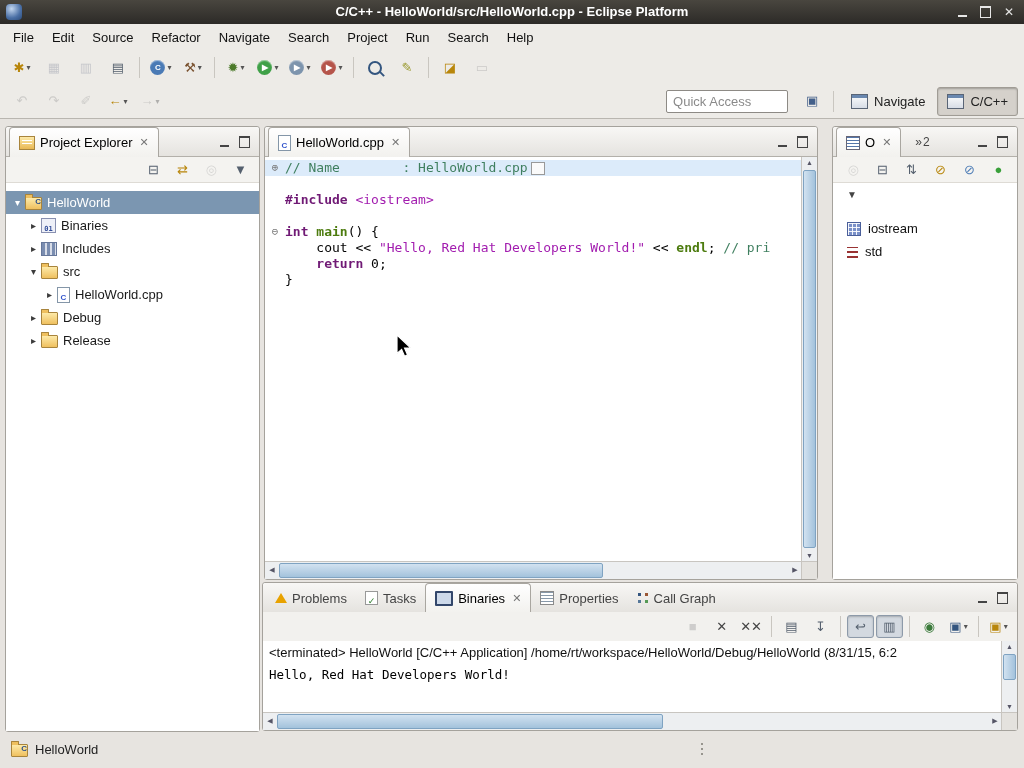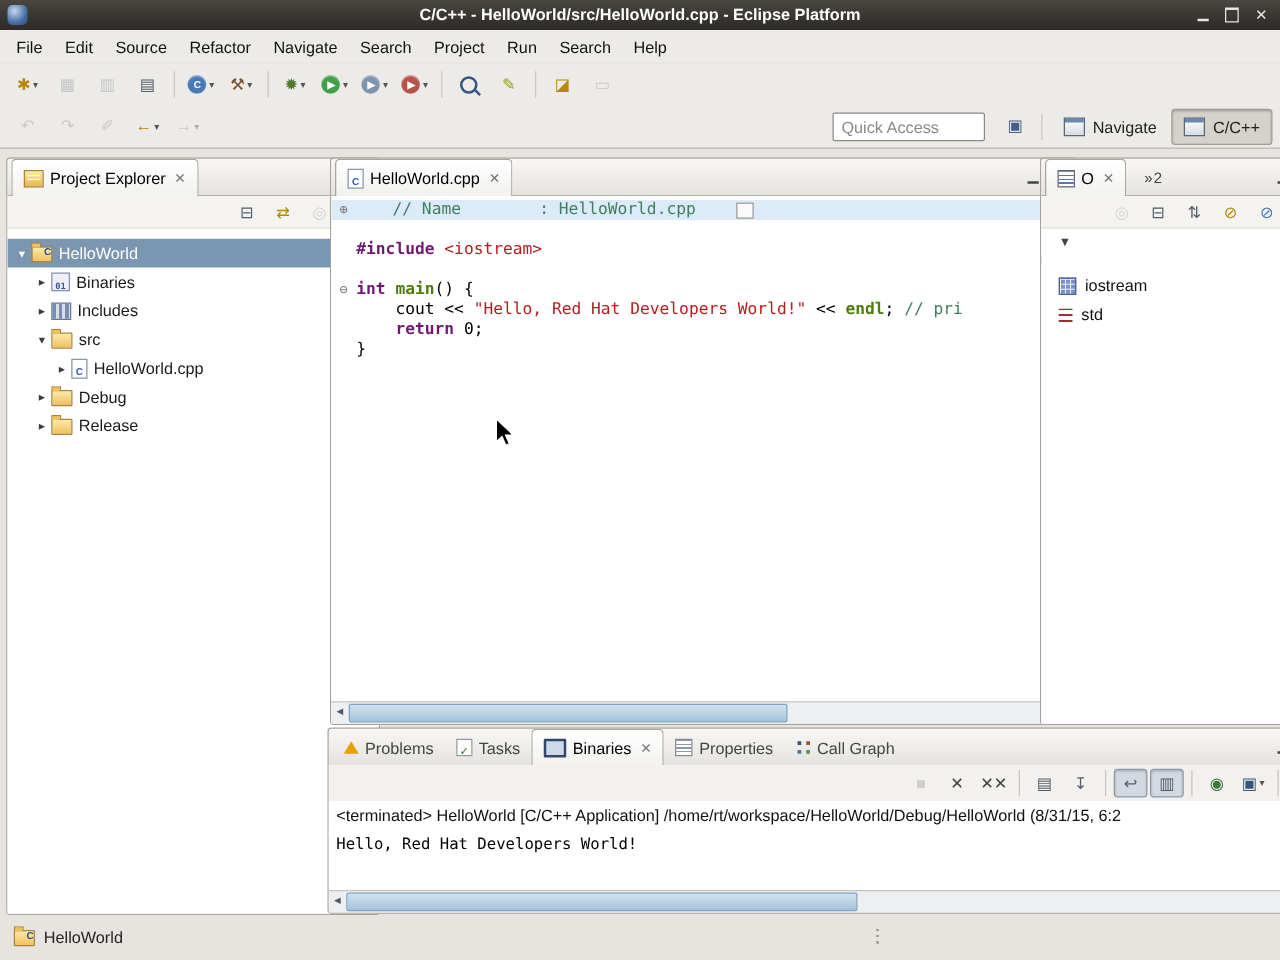--- a/index.html
+++ b/index.html
@@ -41,21 +41,21 @@
   #quick-access{margin-left:auto;width:108px;height:21px;border:1px solid #8d8a85;border-radius:2px;background:#fff;
     padding:0 6px;font-size:13px;font-family:"Liberation Sans",sans-serif;color:#333;}
   #quick-access::placeholder{color:#8a8a8a;}
   .persp{display:inline-flex;align-items:center;gap:6px;height:27px;padding:0 9px;border:1px solid transparent;border-radius:3px;margin-left:2px;}
   .persp.active{background:#d5d1cb;border:1px solid #a09c95;box-shadow:inset 0 1px 2px rgba(0,0,0,.25);}
   .persp-label{font-size:13px;color:#222;}
   .ic-persp{width:15px;height:13px;border:1px solid #5a6576;background:linear-gradient(#fdfdfd,#d7dde6);position:relative;display:inline-block;}
   .ic-persp::before{content:"";position:absolute;left:0;right:0;top:0;height:3px;background:#6a88b0;}
 
   
-  .panel{position:absolute;background:#fff;border:1px solid #a5a29c;border-radius:3px;padding-left:44px;}
+  .panel{position:absolute;background:#fff;border:1px solid #a5a29c;border-radius:3px;}
   .tabbar{position:absolute;top:0;left:0;right:0;height:29px;background:linear-gradient(#f8f7f5,#e5e3df);
     border-bottom:1px solid #b3b0aa;border-radius:3px 3px 0 0;display:flex;align-items:flex-end;padding-left:3px;}
   .tab{height:28px;display:flex;align-items:center;gap:5px;padding:0 9px;color:#444;font-size:13px;white-space:nowrap;}
   .tab.active{background:linear-gradient(#ffffff,#f2f1ee);border:1px solid #a9a6a0;border-bottom:none;border-radius:4px 4px 0 0;
     color:#000;margin-bottom:-1px;height:29px;}
   .close{font-size:11px;color:#777;margin-left:2px;}
   .close::before{content:"✕";}
   .panel-controls{margin-left:auto;display:flex;align-items:center;gap:10px;padding:0 9px;height:100%;}
   .ic-min{width:9px;height:8px;border-bottom:2px solid #444;display:inline-block;}
   .ic-max{width:9px;height:9px;border:1px solid #444;border-top:2px solid #444;display:inline-block;}
@@ -102,27 +102,27 @@
     background-image:repeating-linear-gradient(0deg,transparent 0 2px,#8899aa 2px 3px);}
   .ic-callgraph{width:12px;height:12px;}
   .ic-callgraph::before{content:"";position:absolute;left:1px;top:1px;width:3px;height:3px;background:#33557f;
     box-shadow:7px 0 #995533,0 7px #557799,7px 7px #559955;}
 
   
   #editor{left:264px;top:126px;width:552px;height:452px;}
   #code-area{position:absolute;top:30px;left:0;right:15px;bottom:17px;background:#fff;overflow:hidden;
     font-family:"DejaVu Sans Mono",monospace;font-size:13px;line-height:16px;padding-top:3px;}
   .code-line{display:flex;height:16px;white-space:pre;}
-  .code-line.hl{background:#dcebfa;gap:29px;}
+  .code-line.hl{background:#dcebfa;}
   .fold-col{width:20px;flex:none;text-align:center;font-size:11px;color:#7a7a7a;line-height:15px;}
   .fold-plus::before{content:"⊕";}
   .fold-minus::before{content:"⊖";}
   .fold-box{width:12px;height:11px;border:1px solid #999;background:#fafafa;margin:2px 0 0 3px;flex:none;}
   .tok-keyword{color:#701a75;font-weight:bold;}
-  .tok-string{color:#b91c1c;}
+  .tok-string{color:#a21caf;}
   .tok-comment{color:#3f7f5f;}
   .tok-plain{color:#000;}
   .tok-bold{color:#4d7c0f;font-weight:bold;}
 
   
   .vscroll{position:absolute;top:30px;right:0;width:15px;bottom:17px;background:#edeff1;border-left:1px solid #c8c5c0;}
   .stepper{color:#556;}
   .vscroll .stepper{position:absolute;left:0;right:0;height:12px;text-align:center;font-size:7px;line-height:12px;}
   .vscroll .up{top:0;} .vscroll .down{bottom:0;}
   .vscroll .up::before{content:"▲";} .vscroll .down::before{content:"▼";}

